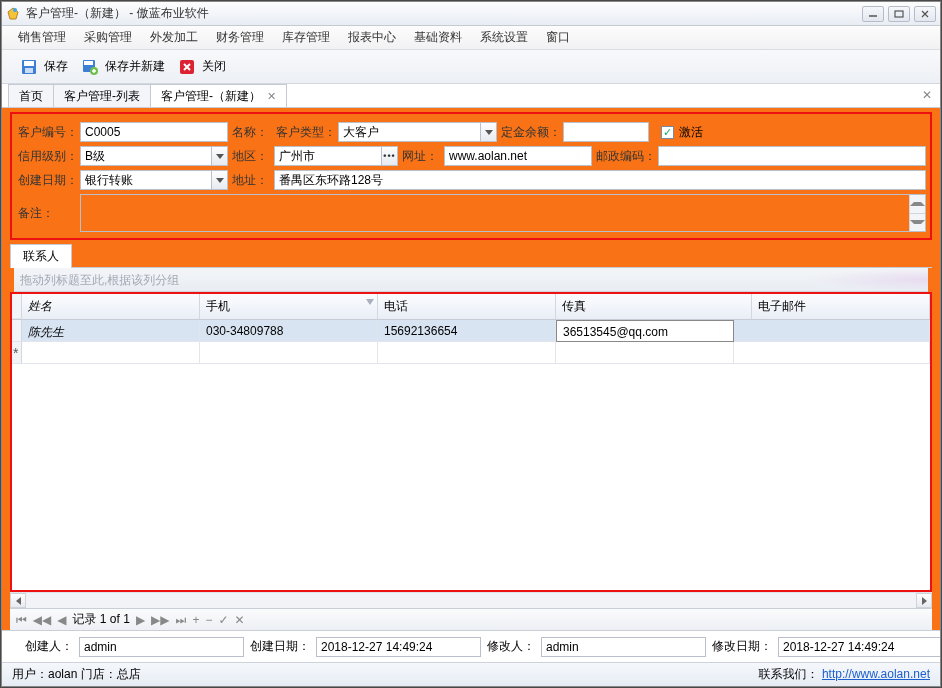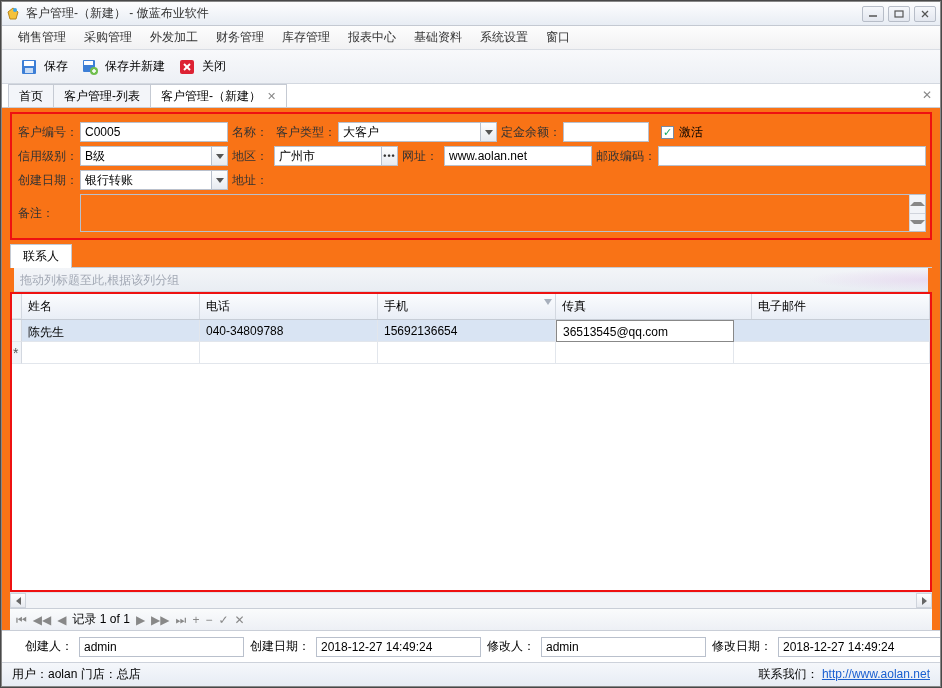--- a/index.html
+++ b/index.html
@@ -62,21 +62,21 @@
 .gcell { padding:4px 6px; border-right:1px solid #d3d8e0; }
 .ghead .gcell { position:relative; }
 .gfilter { position:absolute; right:3px; top:5px; width:0; height:0; border-left:4px solid transparent; border-right:4px solid transparent; border-top:6px solid #a8b0bd; }
 .gbody { flex:1; background:#fff; overflow:hidden; position:relative; }
 .grow { display:flex; height:22px; }
 .grow.sel { background:#d9e4f3; }
 .grow .gcell { border-right:1px solid #e2e6ec; border-bottom:1px solid #e2e6ec; }
 .rowhandle { width:10px; background:#f2f4f8; border-right:1px solid #d3d8e0; border-bottom:1px solid #e2e6ec; position:relative; }
 .rowhandle.star::before { content:"*"; position:absolute; left:1px; top:3px; color:#555; font-size:14px; }
 
-.c-name { width:178px; }
+.c-name { width:178px;font-style:italic; }
 .c-tel  { width:178px; }
 .c-mob  { width:178px; }
 .c-mail { width:178px; }
 .c-fax  { flex:1; }
 
 
 .recbar { height:22px; border-top:1px solid #c9ced7; background:linear-gradient(#fafbfc,#edf0f5); display:flex; align-items:center; padding:0 6px; gap:6px; margin:0 8px; }
 .recbar .nav { color:#888; cursor:pointer; }
 .scrolltrack { height:16px; background:#f1f3f7; border-top:1px solid #dfe3ea; margin:0 8px; position:relative; }
 .scrolltrack .arrow { width:16px; height:100%; background:linear-gradient(#fefefe,#e7eaf0); border:1px solid #cfd4dc; display:flex; align-items:center; justify-content:center; position:absolute; top:0; }
@@ -232,20 +232,21 @@
       </div>
       <div class="frow">
         <span class="flabel">创建日期：</span>
         <div class="fieldwrap">
             <input class="finput" style="width: 132px;" value="银行转账">
             <div class="dd-btn">
               <div class="chev"></div>
             </div>
           </div>
         <span class="flabel mid">地址：</span>
+        <input class="finput" style="flex: 1 1 0%;" value="番禺区东环路128号">
       </div>
       <div class="frow" style="height:42px">
         <span class="flabel">备注：</span>
         <div class="remark">
           <div class="spin">
             <div class="up">
                 <div class="tri-up"></div>
               </div>
             <div>
                 <div class="tri-dn"></div>
@@ -259,30 +260,30 @@
       <div class="contacttab">
           <span>联系人</span>
         </div>
     </div>
 
     <div class="grouphint" style="margin:0 12px">拖动列标题至此,根据该列分组</div>
     <div class="gridzone" style="border-top:2px solid #e11">
       <div class="ghead">
         <div class="rowhandle"></div>
         <div class="gcell c-name"><span>姓名</span></div>
+        <div class="gcell c-mob"><span>手机</span><span class="gfilter"></span></div>
         <div class="gcell c-tel"><span>电话</span></div>
-        <div class="gcell c-mob"><span>手机</span><span class="gfilter"></span></div>
         <div class="gcell c-fax"><span>传真</span></div>
         <div class="gcell c-mail"><span>电子邮件</span></div>
       </div>
       <div class="gbody">
         <div class="grow sel">
           <div class="rowhandle"></div>
           <div class="gcell c-name">陈先生</div>
-          <div class="gcell c-tel">040-34809788</div>
+          <div class="gcell c-tel">030-34809788</div>
           <div class="gcell c-mob">15692136654</div>
           <div class="gcell c-mail" style="background:#fff;border:1px solid #888">36513545@qq.com</div>
           <div class="gcell c-fax"></div>
         </div>
         <div class="grow">
           <div class="rowhandle star"></div>
           <div class="gcell c-name"></div>
           <div class="gcell c-tel"></div>
           <div class="gcell c-mob"></div>
           <div class="gcell c-mail"></div>

